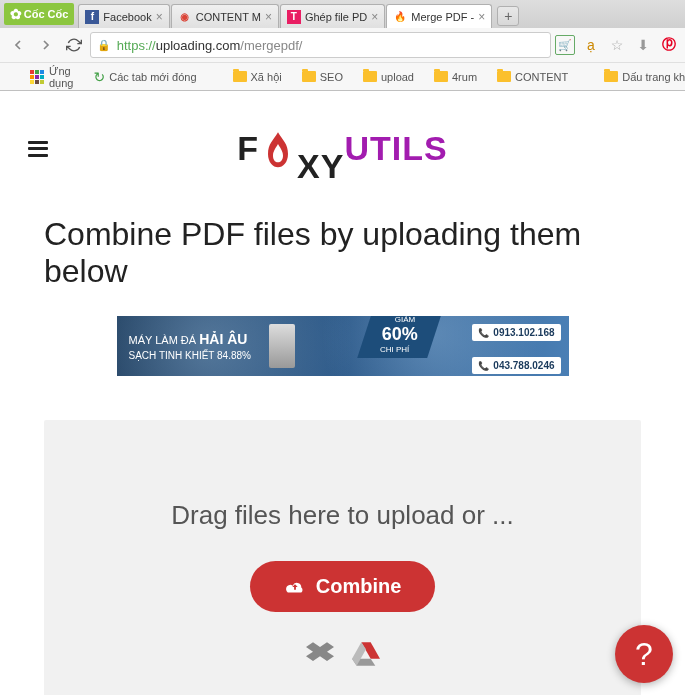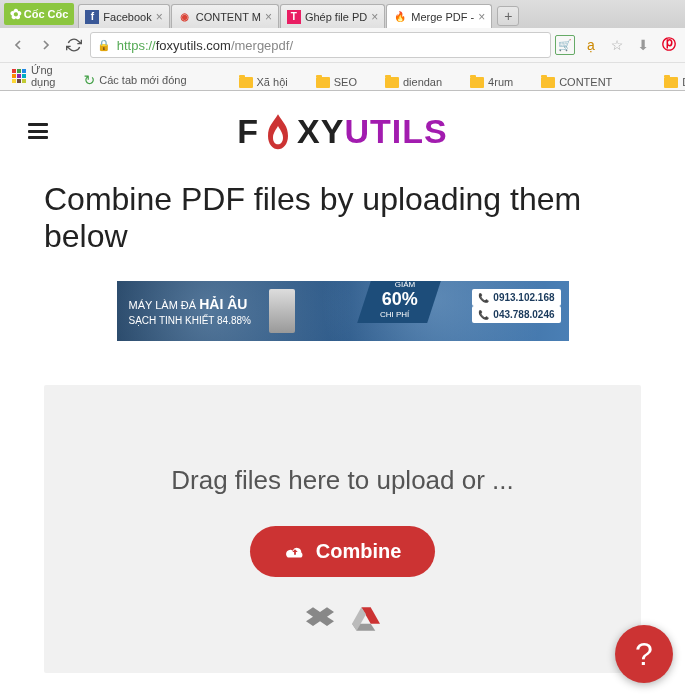--- a/index.html
+++ b/index.html
@@ -22,21 +22,21 @@
 .nav-btn.enabled { color: #555; }
 .nav-btn svg { width: 16px; height: 16px; }
 .url-bar { flex: 1; display: flex; align-items: center; height: 26px; background: #fff; border: 1px solid #ccc; border-radius: 3px; padding: 0 6px; font-size: 13px; color: #333; }
 .url-bar .lock { color: #5a5; margin-right: 6px; font-size: 11px; }
 .url-bar .proto { color: #5a5; }
 .url-bar .domain { color: #333; }
 .url-bar .path { color: #888; }
 .ext-icons { display: flex; align-items: center; gap: 6px; }
 .ext-icon { width: 20px; height: 20px; display: flex; align-items: center; justify-content: center; cursor: pointer; font-size: 14px; }
 
-.bookmark-bar { display: flex; align-items: flex-end; height: 28px; padding: 0 6px; background: #f7f7f7; border-top: 1px solid #e0e0e0; gap: 16px; font-size: 11px; color: #555; overflow: hidden; }
+.bookmark-bar { display: flex; align-items: center; height: 28px; padding: 0 24px; background: #f7f7f7; border-top: 1px solid #e0e0e0; gap: 8px; font-size: 11px; color: #555; overflow: hidden; }
 .bm-apps { display: flex; align-items: center; padding: 2px 6px; cursor: pointer; }
 .bm-apps-icon { display: grid; grid-template-columns: 4px 4px 4px; grid-template-rows: 4px 4px 4px; gap: 1px; margin-right: 5px; }
 .bm-apps-icon span { background: #e53935; }
 .bm-apps-icon span:nth-child(2) { background: #43a047; }
 .bm-apps-icon span:nth-child(3) { background: #1e88e5; }
 .bm-apps-icon span:nth-child(4) { background: #fb8c00; }
 .bm-apps-icon span:nth-child(5) { background: #8e24aa; }
 .bm-apps-icon span:nth-child(6) { background: #00acc1; }
 .bm-apps-icon span:nth-child(7) { background: #fdd835; }
 .bm-apps-icon span:nth-child(8) { background: #6d4c41; }
@@ -48,41 +48,41 @@
 .bm-sep { width: 1px; height: 18px; background: #ddd; margin: 0 4px; }
 
 
 .page { background: #fff; height: calc(695px - 90px); overflow: hidden; }
 .site-header { display: flex; align-items: center; justify-content: center; padding: 20px 0 16px; position: relative; }
 .hamburger { position: absolute; left: 28px; width: 20px; height: 16px; display: flex; flex-direction: column; justify-content: space-between; cursor: pointer; }
 .hamburger span { height: 3px; background: #222; border-radius: 1px; }
 .logo { display: flex; align-items: center; font-size: 34px; font-weight: 900; letter-spacing: 1px; }
 .logo-flame { width: 34px; height: 40px; margin: 0 2px; }
 .logo-f { color: #222; }
-.logo-xy { color: #222; }
+.logo-xy { color: #222; margin-top: 36px; }
 .logo-utils { color: #a21caf; }
 
 .content { padding: 0 44px; }
 .page-title-row { display: flex; align-items: center; gap: 18px; margin-top: 60px; }
 .doc-icon svg { width: 38px; height: 42px; }
 .page-title { font-size: 40px; font-weight: 400; color: #222; }
 .subtitle { font-size: 32px; color: #222; margin-top: 14px; }
 
 .ad-banner { margin: 26px auto 0; width: 452px; height: 60px; background: linear-gradient(90deg, #1a3a5c 0%, #2d5a8a 50%, #4a7fb5 100%); position: relative; display: flex; align-items: center; overflow: hidden; cursor: pointer; }
 .ad-ice { position: absolute; inset: 0; background: radial-gradient(circle at 20% 50%, rgba(200,230,255,0.3), transparent 40%), radial-gradient(circle at 70% 30%, rgba(200,230,255,0.25), transparent 35%); }
 .ad-left { color: #fff; padding-left: 12px; font-size: 10px; z-index: 1; line-height: 1.3; }
 .ad-left .l1 { font-size: 11px; }
 .ad-left .l1 b { font-size: 14px; }
 .ad-fridge { width: 26px; height: 44px; background: linear-gradient(#ddd, #999); border-radius: 2px; margin-left: 18px; z-index: 1; }
 .ad-badge { position: absolute; left: 248px; top: -6px; }
 .ad-badge-shape { width: 70px; height: 48px; background: #1d4d7a; transform: skewX(-18deg); display: flex; flex-direction: column; align-items: center; justify-content: center; color: #fff; }
 .ad-badge-shape .n { font-size: 18px; font-weight: bold; transform: skewX(18deg); }
 .ad-badge-shape .t { font-size: 8px; transform: skewX(18deg); }
 .ad-seal { position: absolute; left: 250px; top: 4px; width: 24px; height: 24px; background: radial-gradient(#d4a035, #b8862b); border-radius: 50%; }
-.ad-right { position: absolute; right: 8px; top: 8px; display: flex; flex-direction: column; gap: 0; z-index: 1; }
+.ad-right { position: absolute; right: 8px; top: 8px; display: flex; flex-direction: column; gap: 16px; z-index: 1; }
 .ad-phone { background: #fff; color: #1a3a5c; font-size: 10px; font-weight: bold; padding: 3px 6px; border-radius: 2px; display: flex; align-items: center; gap: 4px; }
 .ad-phone::before { content: '📞'; font-size: 9px; }
 
 .dropzone { margin-top: 44px; background: #f1f1f1; border-radius: 2px; padding: 80px 20px 40px; text-align: center; }
 .drop-text { font-size: 26px; color: #555; }
 .browse-btn { margin-top: 30px; display: inline-flex; align-items: center; gap: 10px; background: #cc3333; color: #fff; font-size: 20px; font-weight: bold; padding: 14px 34px; border-radius: 30px; cursor: pointer; border: none; }
 .browse-btn svg { width: 22px; height: 18px; }
 .dz-icons { margin-top: 28px; display: flex; justify-content: center; gap: 18px; }
 .dz-icon { width: 28px; height: 28px; cursor: pointer; }
 
@@ -138,21 +138,21 @@
         </svg>
     </div>
     <div class="nav-btn enabled">
       <svg viewBox="0 0 24 24" fill="none" stroke="currentColor" stroke-width="2">
           <path d="M23 4v6h-6M1 20v-6h6M3.5 9a9 9 0 0114.8-3L23 10M1 14l4.7 4A9 9 0 0020.5 15"></path>
         </svg>
     </div>
     <div class="url-bar">
       <span class="lock">🔒</span>
       <span class="proto">https://</span>
-      <span class="domain">foxyutils.com</span>
+      <span class="domain">uploading.com</span>
       <span class="path">/mergepdf/</span>
     </div>
     <div class="ext-icons">
       <div class="ext-icon" style="color:#6a6;border:1px solid #6a6;border-radius:2px;font-size:11px;">🛒</div>
       <div class="ext-icon" style="color:#c80;">
           <span>ạ</span>
         </div>
       <div class="ext-icon" style="color:#aaa;">☆</div>
       <div class="ext-icon" style="color:#999;">⬇</div>
       <div class="ext-icon" style="color:#e60023;font-weight:bold;">ⓟ</div>
@@ -182,21 +182,21 @@
     <div class="bm-item">
         <span class="bm-folder"></span>
         <span>Xã hội</span>
       </div>
     <div class="bm-item">
         <span class="bm-folder"></span>
         <span>SEO</span>
       </div>
     <div class="bm-item">
         <span class="bm-folder"></span>
-        <span>diendan</span>
+        <span>upload</span>
       </div>
     <div class="bm-item">
         <span class="bm-folder"></span>
         <span>4rum</span>
       </div>
     <div class="bm-item">
         <span class="bm-folder"></span>
         <span>CONTENT</span>
       </div>
     <div class="bm-sep"></div>

